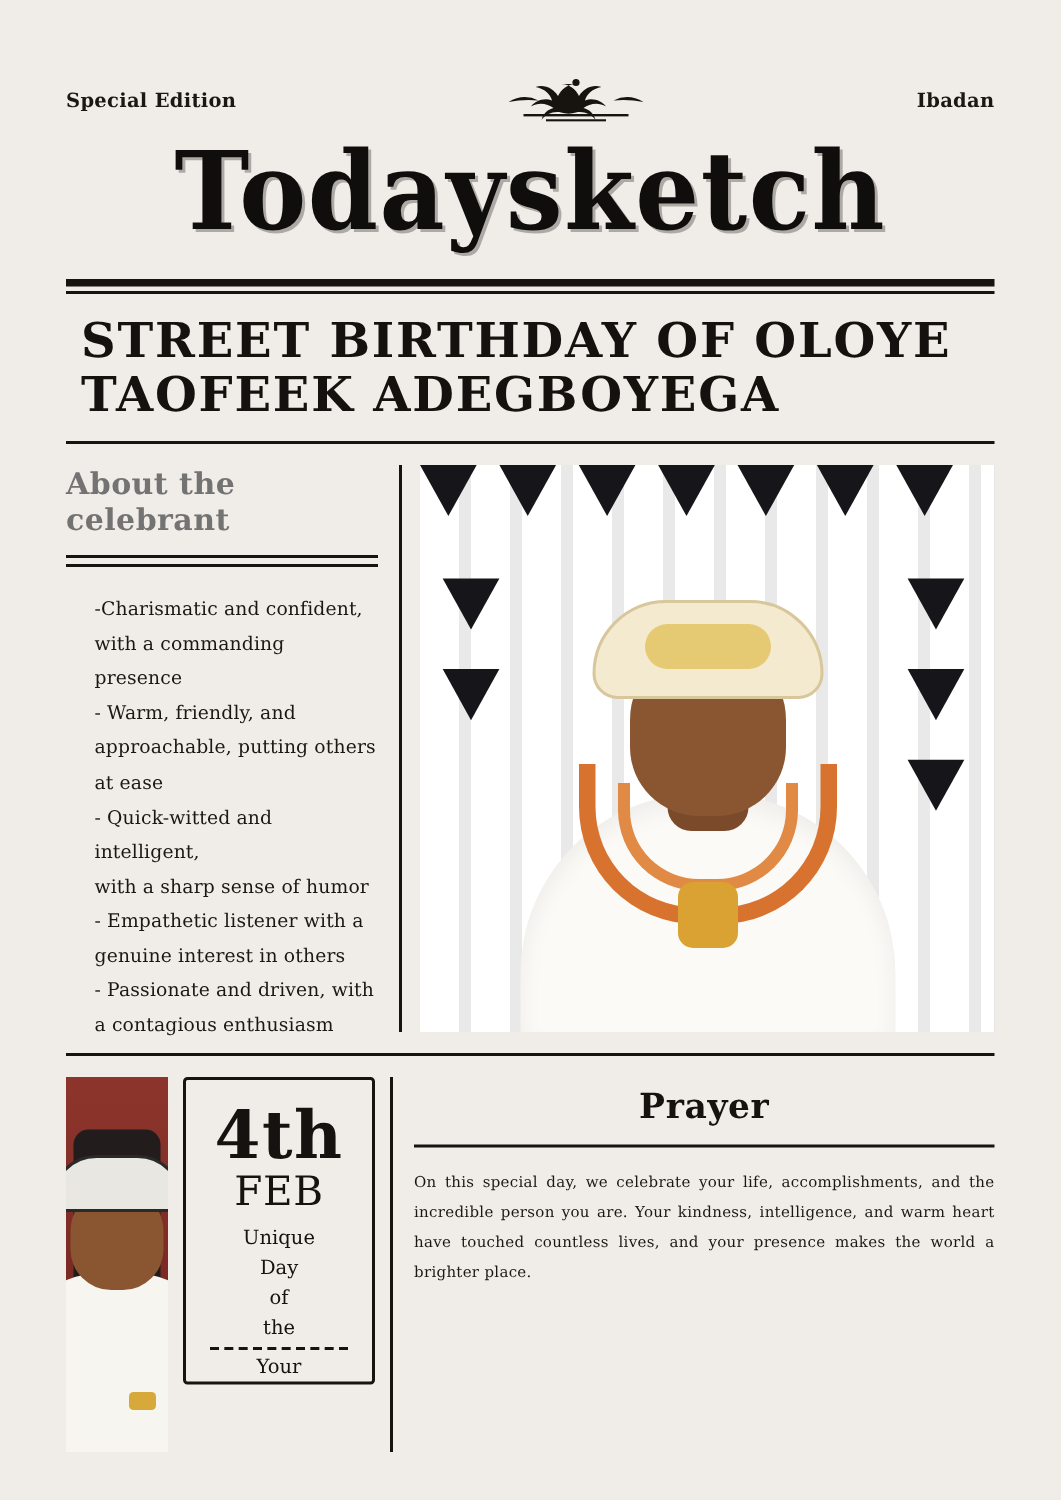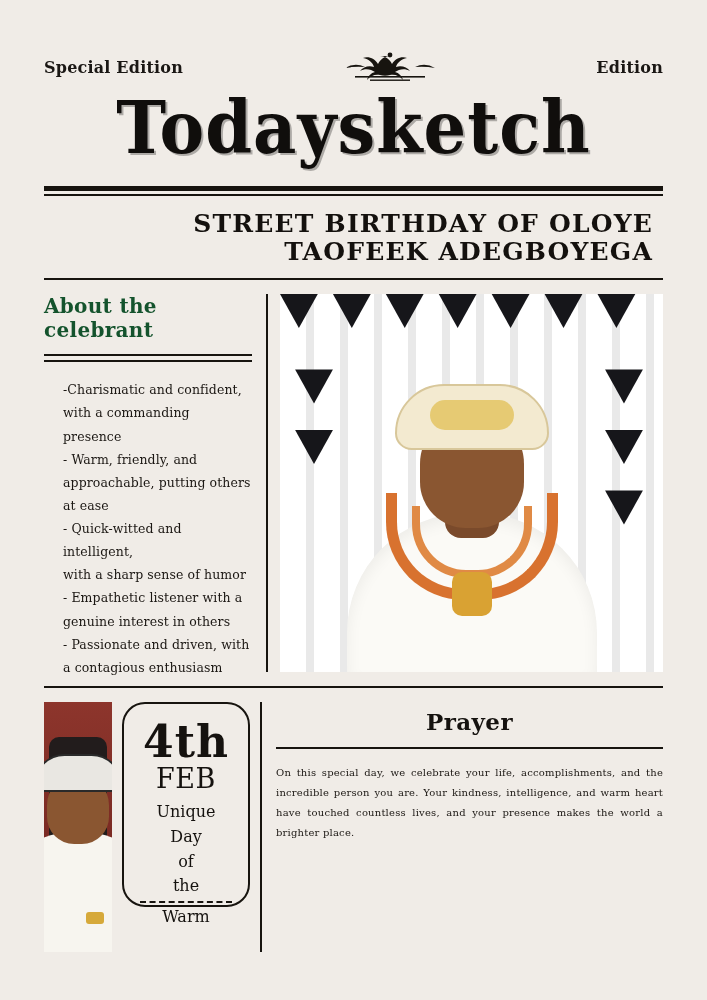--- a/index.html
+++ b/index.html
@@ -26,21 +26,21 @@
 
   
   .top-row {
     display: flex;
     align-items: center;
     justify-content: space-between;
     height: 30px;
   }
   .top-left, .top-right {
     font-family: "DejaVu Serif", serif;
-    font-size: 16px;
+    font-size: 13px;
     font-weight: 700;
     letter-spacing: 0.2px;
     color: #1a1714;
     white-space: nowrap;
   }
   .top-orn {
     flex: 0 0 auto;
     display: flex;
     flex-direction: column;
     align-items: center;
@@ -76,24 +76,24 @@
     margin: 10px 0 3px 0;
   }
   .rule-thin {
     border: none;
     border-top: 2px solid #17140f;
     margin: 0 0 12px 0;
   }
 
   
   .headline {
-    text-align: right;
-    font-family: "DejaVu Serif", serif;
-    font-weight: 700;
-    font-size: 25px;
+    text-align: left;
+    font-family: "DejaVu Serif", serif;
+    font-weight: 700;
+    font-size: 32px;
     line-height: 1.12;
     letter-spacing: 1.2px;
     padding: 2px 10px 10px 10px;
     color: #14110e;
   }
 
   .rule-mid {
     border: none;
     border-top: 2px solid #17140f;
     margin: 2px 0 0 0;
@@ -115,21 +115,21 @@
     border-left: 2px solid #17140f;
     margin: 0 12px 0 0;
     align-self: stretch;
   }
   .about-title {
     font-family: "DejaVu Serif", serif;
     font-weight: 700;
     font-size: 20px;
     letter-spacing: 0.3px;
     margin: 0 0 12px 0;
-    color: #14532d;
+    color: #737373;
   }
   .about-sep {
     border: none;
     border-top: 2px solid #17140f;
     margin: 0 0 4px 0;
   }
   .about-sep2 {
     border: none;
     border-top: 2px solid #17140f;
     margin: 0 0 16px 0;
@@ -172,21 +172,21 @@
     display: flex;
     align-items: flex-start;
     justify-content: center;
     padding: 0 10px;
     box-sizing: border-box;
   }
   .date-card {
     width: 128px;
     height: 205px;
     border: 2px solid #17140f;
-    border-radius: 23px;
+    border-radius: 3px;
     display: flex;
     flex-direction: column;
     align-items: center;
     justify-content: flex-start;
     padding-top: 16px;
     box-sizing: border-box;
     background: transparent;
   }
   .date-day {
     font-family: "DejaVu Serif", serif;
@@ -198,21 +198,21 @@
   .date-month {
     font-family: "DejaVu Serif", serif;
     font-weight: 400;
     font-size: 27px;
     line-height: 1.1;
     letter-spacing: 0.5px;
     margin-bottom: 6px;
   }
   .date-caption {
     font-family: "DejaVu Serif", serif;
-    font-size: 16px;
+    font-size: 13px;
     line-height: 1.55;
     text-align: center;
   }
   .dashed {
     width: 92px;
     border: none;
     border-top: 2px dashed #17140f;
     margin: 2px 0 2px 0;
   }
   .col-prayer {
@@ -419,21 +419,21 @@
         <g fill="#17140f">
           <path d="M75 4 c-6 0 -10 4 -12 8 c-3 -5 -9 -8 -15 -6 c6 1 10 5 11 9 c-5 -2 -11 0 -14 4 c5 -3 11 -2 15 1 c-4 1 -7 4 -8 8 c3 -4 8 -6 13 -5 c3 1 7 1 10 0 c5 -1 10 1 13 5 c-1 -4 -4 -7 -8 -8 c4 -3 10 -4 15 -1 c-3 -4 -9 -6 -14 -4 c1 -4 5 -8 11 -9 c-6 -2 -12 1 -15 6 c-2 -4 -6 -8 -12 -8 z"></path>
           <circle cx="75" cy="3" r="2.4"></circle>
           <path d="M30 16 q10 -6 20 -1 q-10 -1 -20 1z"></path>
           <path d="M120 16 q-10 -6 -20 -1 q10 -1 20 1z"></path>
           <rect x="40" y="24" width="70" height="1.6"></rect>
           <rect x="55" y="27.5" width="40" height="1.4"></rect>
         </g>
       </svg>
     </div>
-    <div class="top-right">Edition</div>
+    <div class="top-right">Ibadan</div>
   </div>
 
   <div class="masthead-title">
     <span class="gothic">Todaysketch</span>
   </div>
 
   <hr class="rule-thick">
   <hr class="rule-thin">
 
   <div class="headline">STREET BIRTHDAY OF OLOYE TAOFEEK ADEGBOYEGA</div>
@@ -510,21 +510,21 @@
 
     <div class="date-card-wrap">
       <div class="date-card">
         <div class="date-day">4th</div>
         <div class="date-month">FEB</div>
         <div class="date-caption">Unique</div>
         <div class="date-caption">Day</div>
         <div class="date-caption">of</div>
         <div class="date-caption">the</div>
         <hr class="dashed">
-        <div class="date-caption">Warm</div>
+        <div class="date-caption">Your</div>
       </div>
     </div>
 
     <div class="vrule2"></div>
 
     <div class="col-prayer">
       <div class="prayer-title">Prayer</div>
       <hr class="prayer-sep">
       <div class="prayer-text">On this special day, we celebrate your life, accomplishments, and the incredible person you are. Your kindness, intelligence, and warm heart have touched countless lives, and your presence makes the world a brighter place.</div>
     </div>

